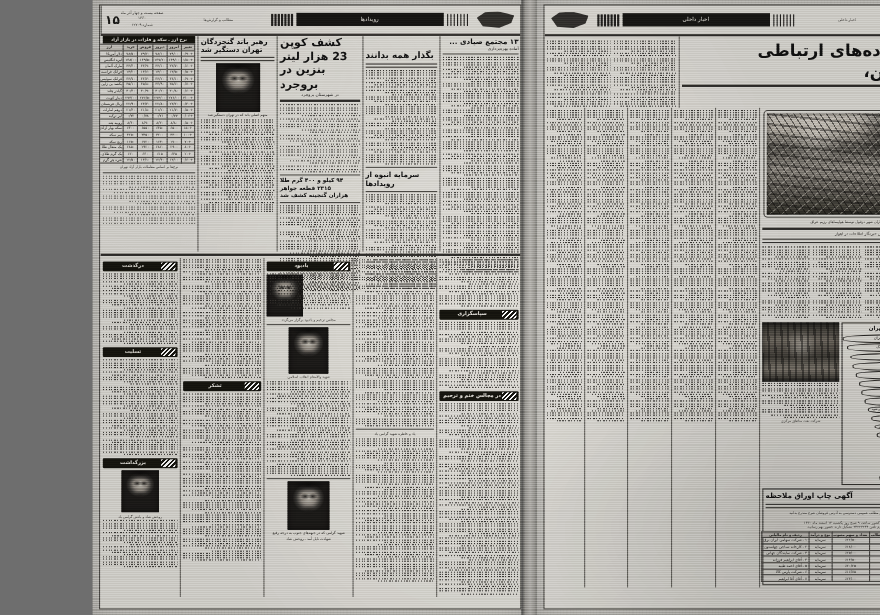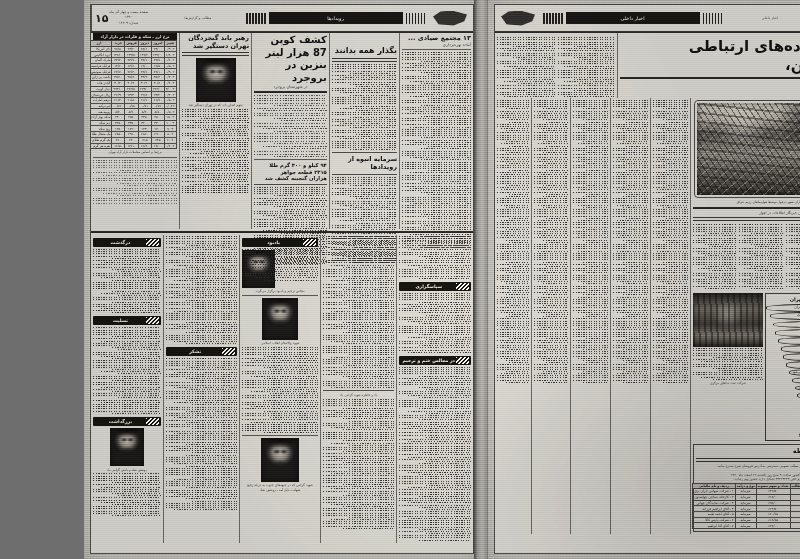--- a/index.html
+++ b/index.html
@@ -84,21 +84,21 @@
       rgba(0,0,0,0) 3.6px,rgba(0,0,0,0) 5.2px);
     opacity:.80;
   }
   .tx i:nth-child(5n){width:72%;}
   .tx i:nth-child(7n){width:88%;}
   .tx i:nth-child(11n){width:63%;}
   .tx.dense i{margin:1.2px 0;opacity:.9;}
   .tx.light i{opacity:.62;}
   
   .hl{
-    color:#111;font-weight:bold;text-align:right;
+    color:#111;font-weight:bold;text-align:left;
     line-height:1.25;letter-spacing:-.3px;
   }
   .hl-xxl{font-size:15px;}
   .hl-xl{font-size:10px;}
   .hl-l{font-size:8px;}
   .hl-m{font-size:6.5px;}
   .hl-s{font-size:5.2px;}
   .kicker{font-size:4px;color:#33312e;text-align:center;}
   .byline{font-size:3.6px;color:#3c3a37;text-align:center;letter-spacing:.4px;}
   
@@ -435,21 +435,21 @@
               <i></i>
               <i></i>
               <i></i>
               <i></i>
               <i></i>
               <i></i>
           </div>
         </div>
 
         <div class="col" style="width:78px;">
-          <div class="hl hl-xl" style="padding-top:1px;">کشف کوپن 87 هزار لیتر بنزین در بروجرد</div>
+          <div class="hl hl-xl" style="padding-top:1px;">کشف کوپن 23 هزار لیتر بنزین در بروجرد</div>
           <div class="kicker">در شهرستان بروجرد</div>
           <div class="rule-thick"></div>
           <div class="tx">
             <i></i>
               <i></i>
               <i></i>
               <i></i>
               <i></i>
               <i></i>
               <i></i>

